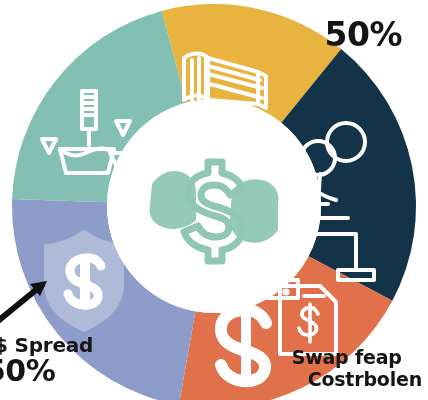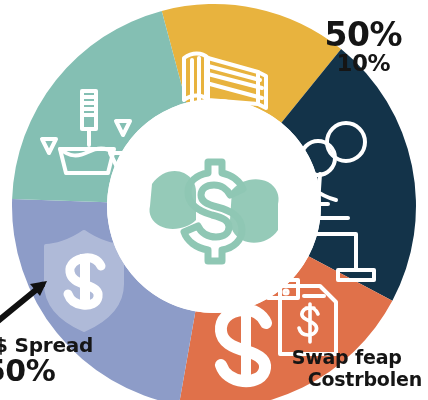--- a/index.html
+++ b/index.html
@@ -192,21 +192,20 @@
     </g>
 
     <g>
       <path d="M-8 326 L42 285" stroke="#101010" stroke-width="6" stroke-linecap="round" fill="none"></path>
       <path d="M47 281 L30 284 L40 296 Z" fill="#101010"></path>
     </g>
   </svg>
 
   <div class="label" id="label-top-right">
     <span class="big">50%</span>
-    <span class="small">10%</span>
   </div>
 
   <div class="label" id="label-bottom-right">
     <span class="l1">Swap feap</span>
     <span class="l2">Costrbolen</span>
   </div>
 
   <div class="label" id="label-bottom-left">
     <span class="title">$ Spread</span>
     <span class="pct">50%</span>

